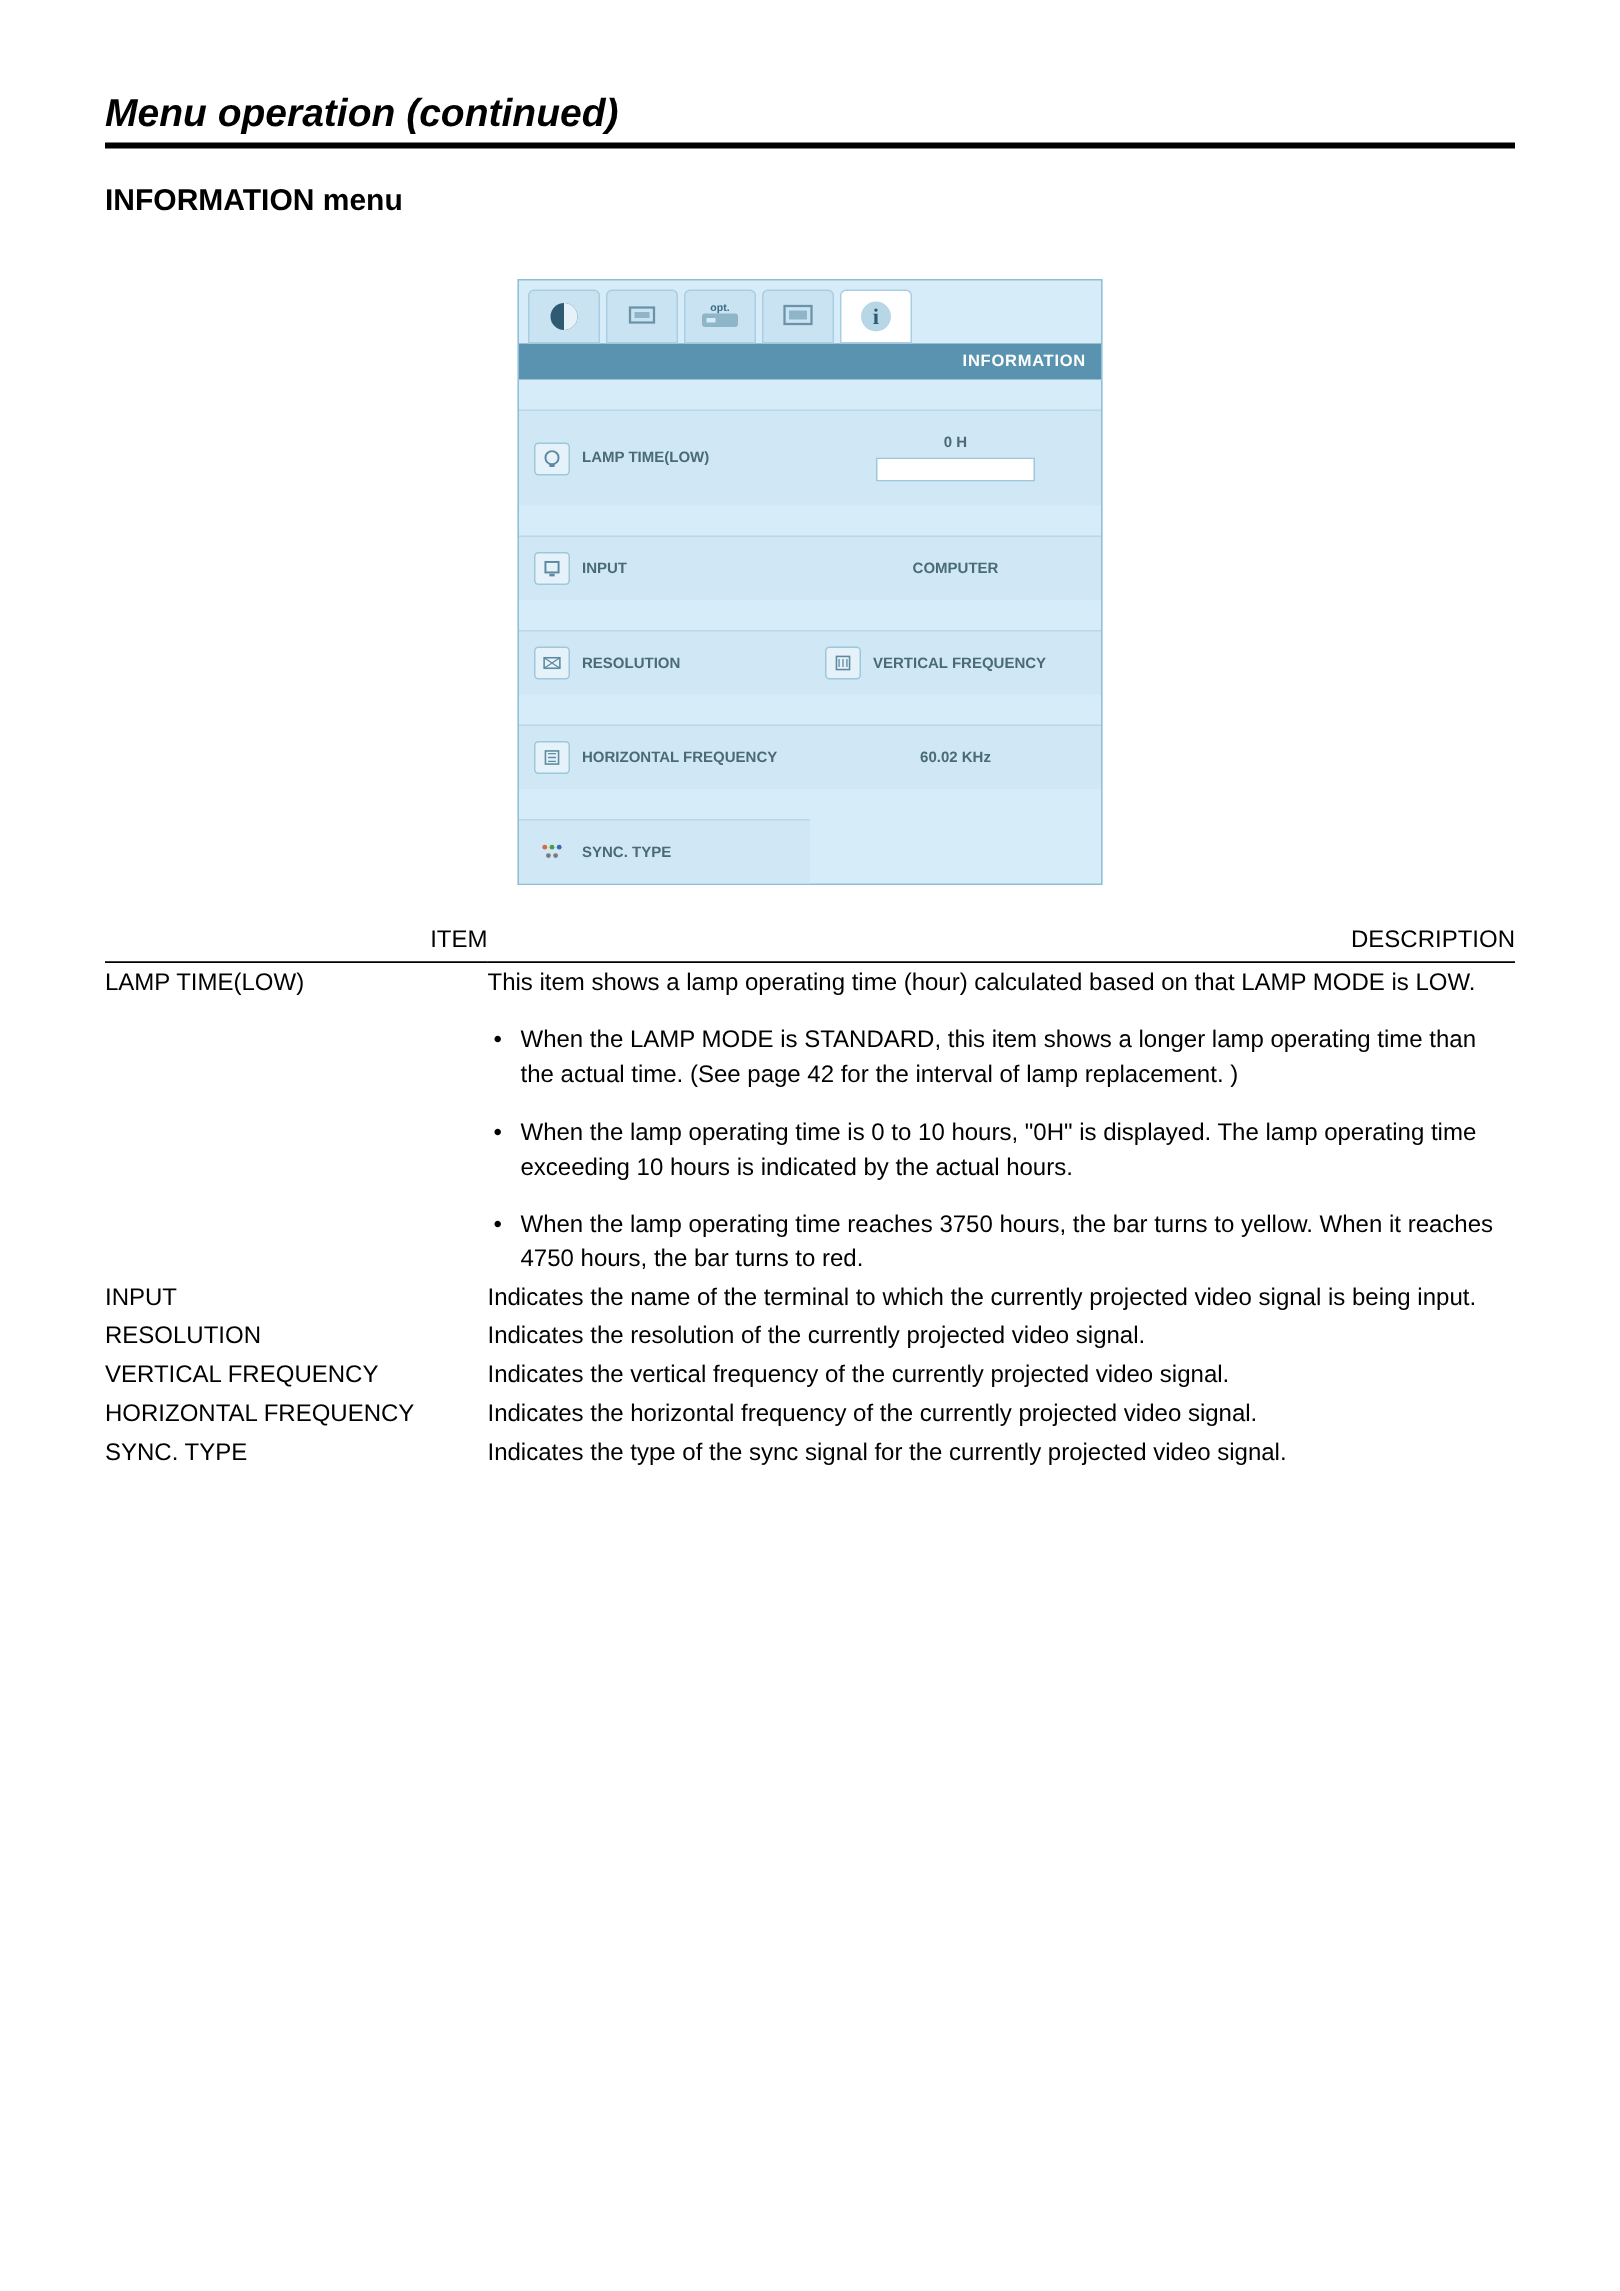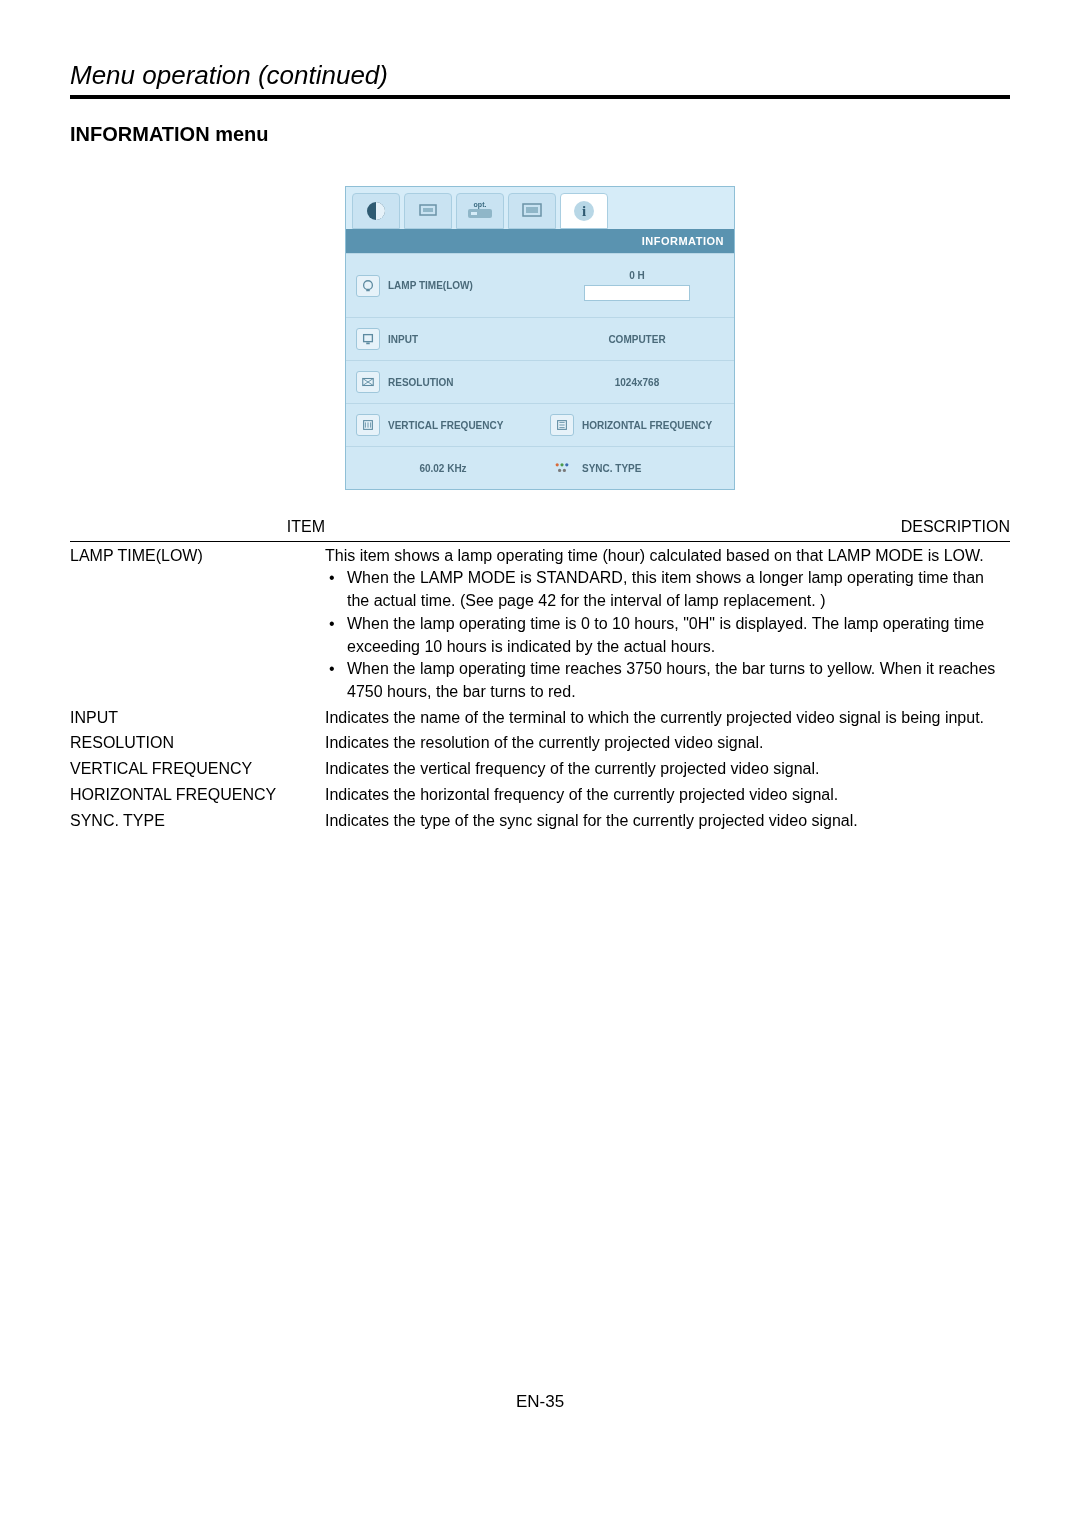--- a/index.html
+++ b/index.html
@@ -6,21 +6,21 @@
   body {
     font-family: Arial, Helvetica, sans-serif;
     background: #fff;
     width: 1080px;
     margin: 0 auto;
     padding: 60px 70px 0 70px;
     color: #000;
   }
   .header-section {
     font-style: italic;
-    font-weight: normal;
+    font-weight: bold;
     font-size: 26px;
     padding-bottom: 4px;
   }
   .header-rule {
     height: 4px;
     background: #000;
     margin-bottom: 24px;
   }
   .menu-title {
     font-weight: bold;
@@ -69,20 +69,21 @@
   .cell {
     border-top: 1px solid #b9d7e7;
     padding: 10px 10px;
     display: flex;
     align-items: center;
     gap: 8px;
     font-size: 10px;
     font-weight: bold;
     color: #4a6a7a;
     background: #d0e8f5;
+    margin-top: 20px;
   }
   .cell.val {
     justify-content: center;
     font-size: 10px;
     color: #4a6a7a;
     font-weight: bold;
   }
   .cell.taller { padding: 16px 10px; }
   .chip {
     border: 1px solid #9fc7db;
@@ -124,20 +125,21 @@
     width: 255px;
     padding-right: 12px;
   }
   ul.bullets {
     list-style: none;
     padding-left: 0;
   }
   ul.bullets li {
     position: relative;
     padding-left: 22px;
+    margin-top: 16px;
   }
   ul.bullets li::before {
     content: "•";
     position: absolute;
     left: 4px;
   }
   .pg-num {
     text-align: center;
     margin-top: 560px;
     font-size: 17px;
@@ -218,23 +220,20 @@
     </div>
 
     <div class="cell">
       <span class="chip">
         <svg width="16" height="16" viewBox="0 0 16 16">
             <rect x="2" y="4" width="12" height="8" fill="none" stroke="#5d8aa0" stroke-width="1.2"></rect>
             <path d="M2 4 L14 12 M14 4 L2 12" stroke="#5d8aa0" stroke-width="1"></path>
           </svg>
       </span>
       <span>RESOLUTION</span>
-    </div>
-    <div class="cell val">
-      <span>1024x768</span>
     </div>
 
     <div class="cell">
       <span class="chip">
         <svg width="16" height="16" viewBox="0 0 16 16">
             <rect x="3" y="3" width="10" height="10" fill="none" stroke="#5d8aa0" stroke-width="1.2"></rect>
             <path d="M5 5 v6 M8 5 v6 M11 5 v6" stroke="#5d8aa0" stroke-width="1"></path>
           </svg>
       </span>
       <span style="line-height:1.1"><span>VERTICAL FREQUENCY</span></span>

